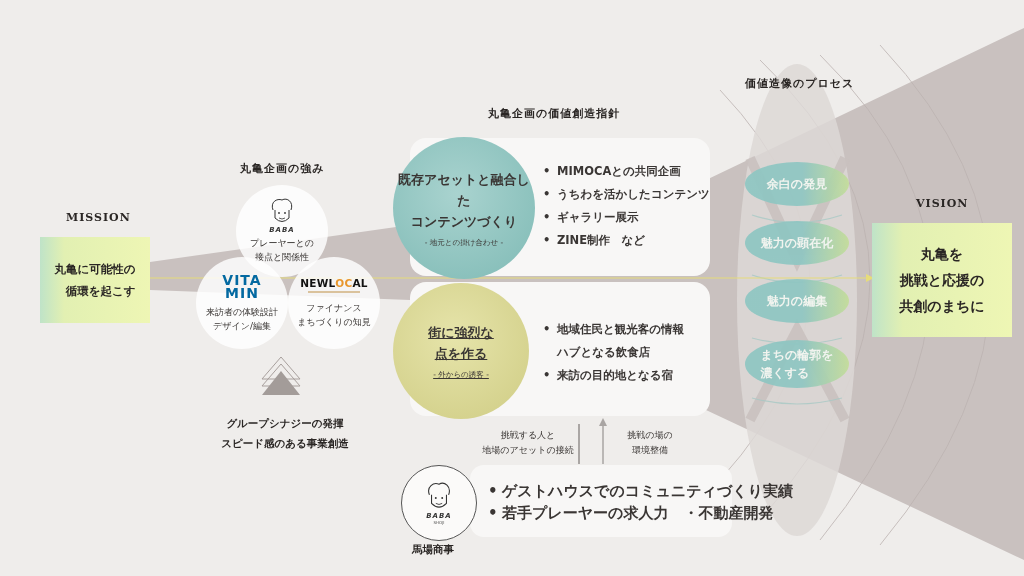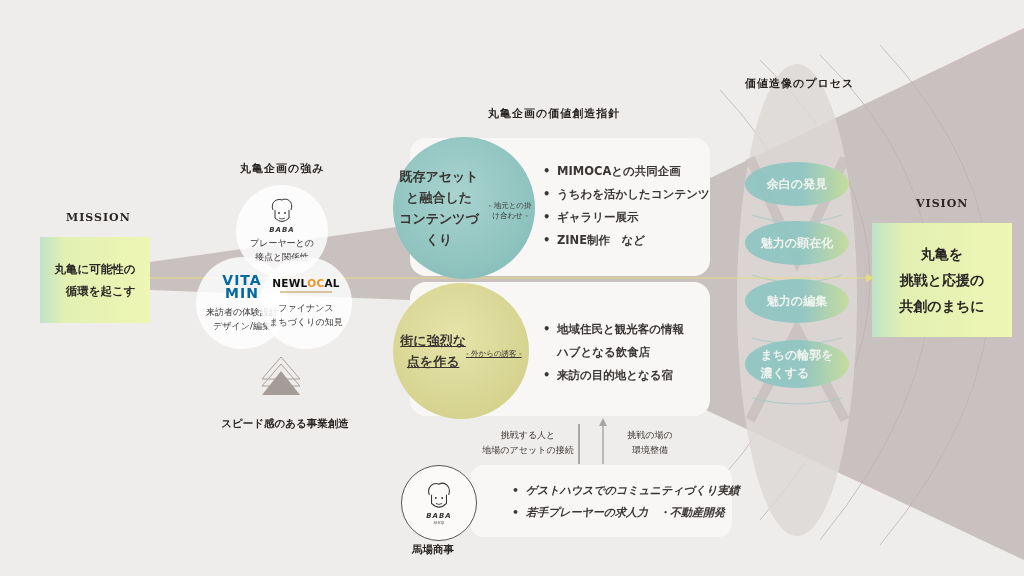--- a/index.html
+++ b/index.html
@@ -6,21 +6,21 @@
   body{width:1024px;height:576px;overflow:hidden;background:#efedeb;position:relative;font-family:"DejaVu Sans","Liberation Sans",sans-serif;color:#3a3634;}
   .abs{position:absolute;}
   .serif{font-family:"DejaVu Serif","Liberation Serif",serif;font-weight:bold;color:#2a2624;}
   .heading{font-size:11px;letter-spacing:1px;white-space:nowrap;}
   svg.bg{position:absolute;left:0;top:0;}
   .mv-box{position:absolute;background:linear-gradient(90deg,#bfe3c8 0%,#e2f0b2 22%,#eef6b4 100%);display:flex;align-items:center;justify-content:center;text-align:center;}
   .mv-box .txt{font-family:"DejaVu Serif","Liberation Serif",serif;font-weight:bold;color:#2a2624;}
   .circle-w{position:absolute;border-radius:50%;background:rgba(255,255,255,0.82);display:flex;flex-direction:column;align-items:center;justify-content:center;text-align:center;}
   .small{font-size:9px;line-height:14px;color:#3a3634;white-space:nowrap;}
   .panel{position:absolute;background:#f8f7f6;border-radius:16px;}
-  .bigcircle{position:absolute;border-radius:50%;display:flex;flex-direction:row;align-items:center;justify-content:center;text-align:center;}
+  .bigcircle{position:absolute;border-radius:50%;display:flex;flex-direction:column;align-items:center;justify-content:center;text-align:center;}
   .bigcircle .title{font-size:13px;line-height:21px;color:#3a3634;font-weight:bold;}
   .bigcircle .sub{font-size:7.5px;color:#3a3634;margin-top:6px;}
   .blist{position:absolute;font-size:11.5px;line-height:23px;color:#3a3634;font-weight:bold;white-space:nowrap;}
   .blist .dot{display:inline-block;width:14px;}
   .process{position:absolute;width:104px;border-radius:50%;background:linear-gradient(90deg,#8fc6c2 0%,#8fc6c2 55%,#c4dd9a 100%);display:flex;align-items:center;justify-content:center;color:#f4f7f2;font-size:12px;line-height:18px;font-weight:bold;opacity:0.93;}
 </style>
 </head>
 <body>
 
 <svg class="bg" width="1024" height="576">
@@ -92,35 +92,36 @@
   <div style="font-size:14px;font-weight:900;line-height:13px;letter-spacing:1px;color:#0369a1;font-family:'DejaVu Sans',sans-serif;">
     <div>VITA</div>
       <div>MIN</div>
   </div>
   <div class="small" style="margin-top:5px;">
     <div>来訪者の体験設計</div>
     <div>デザイン/編集</div>
   </div>
 </div>
 
-<div class="circle-w" style="left:260px;top:257px;width:92px;height:92px;">
+<div class="circle-w" style="left:288px;top:257px;width:92px;height:92px;">
   <div style="font-size:10.5px;font-weight:900;color:#111;letter-spacing:0.3px;">NEWL<span style="color:#e8962c;">OC</span>AL</div>
   <div style="width:52px;height:2px;background:#c8a060;margin-top:2px;opacity:0.6;"></div>
   <div class="small" style="margin-top:8px;">
     <div>ファイナンス</div>
     <div>まちづくりの知見</div>
   </div>
 </div>
 
 <svg class="abs" style="left:260px;top:355px;" width="42" height="45">
   <polygon points="21,2 40,24 2,24" fill="none" stroke="#a8a09d" stroke-width="1"></polygon>
   <polygon points="21,9 40,31 2,31" fill="none" stroke="#a8a09d" stroke-width="1"></polygon>
   <polygon points="21,16 40,40 2,40" fill="#a39c99"></polygon>
 </svg>
 <div class="abs serif" style="left:205px;top:413px;width:160px;text-align:center;font-size:10.5px;line-height:20px;">
+  <div>グループシナジーの発揮</div>
   <div>スピード感のある事業創造</div>
 </div>
 
 <div class="abs serif heading" style="left:488px;top:106px;">丸亀企画の価値創造指針</div>
 
 <div class="panel" style="left:410px;top:138px;width:300px;height:138px;"></div>
 <div class="panel" style="left:410px;top:282px;width:300px;height:134px;"></div>
 
 <div class="bigcircle" style="left:393px;top:137px;width:142px;height:142px;background:radial-gradient(circle at 45% 40%,#a9d3cf,#7fbab5);">
   <div class="title">
@@ -167,21 +168,21 @@
     <path d="M6,12 C3,4 10,0 15,2 C20,-1 27,4 24,12" fill="none" stroke="#333" stroke-width="1"></path>
     <path d="M8,12 L8,20 Q15,27 22,20 L22,12" fill="none" stroke="#333" stroke-width="1"></path>
     <circle cx="12" cy="15" r="0.9" fill="#333"></circle>
       <circle cx="18" cy="15" r="0.9" fill="#333"></circle>
     <path d="M12,20 Q15,22 18,20" fill="none" stroke="#333" stroke-width="0.8"></path>
   </svg>
   <div style="font-size:7px;font-style:italic;font-weight:bold;letter-spacing:1px;color:#333;line-height:8px;">BABA</div>
   <div style="font-size:4px;color:#555;">SHOJI</div>
 </div>
 <div class="abs serif" style="left:412px;top:543px;font-size:10.5px;">馬場商事</div>
-<div class="blist" style="left:512px;top:480px;line-height:22px;font-size:11px;font-style:italic;">
+<div class="blist" style="left:488px;top:480px;line-height:22px;font-size:15px;">
   <div><span class="dot">•</span><span>ゲストハウスでのコミュニティづくり実績</span></div>
   <div><span class="dot">•</span><span>若手プレーヤーの求人力　・不動産開発</span></div>
 </div>
 
 <div class="abs serif heading" style="left:745px;top:76px;">価値造像のプロセス</div>
 <div class="process" style="left:745px;top:162px;height:44px;">
   <div>余白の発見</div>
 </div>
 <div class="process" style="left:745px;top:221px;height:44px;">
   <div>魅力の顕在化</div>

